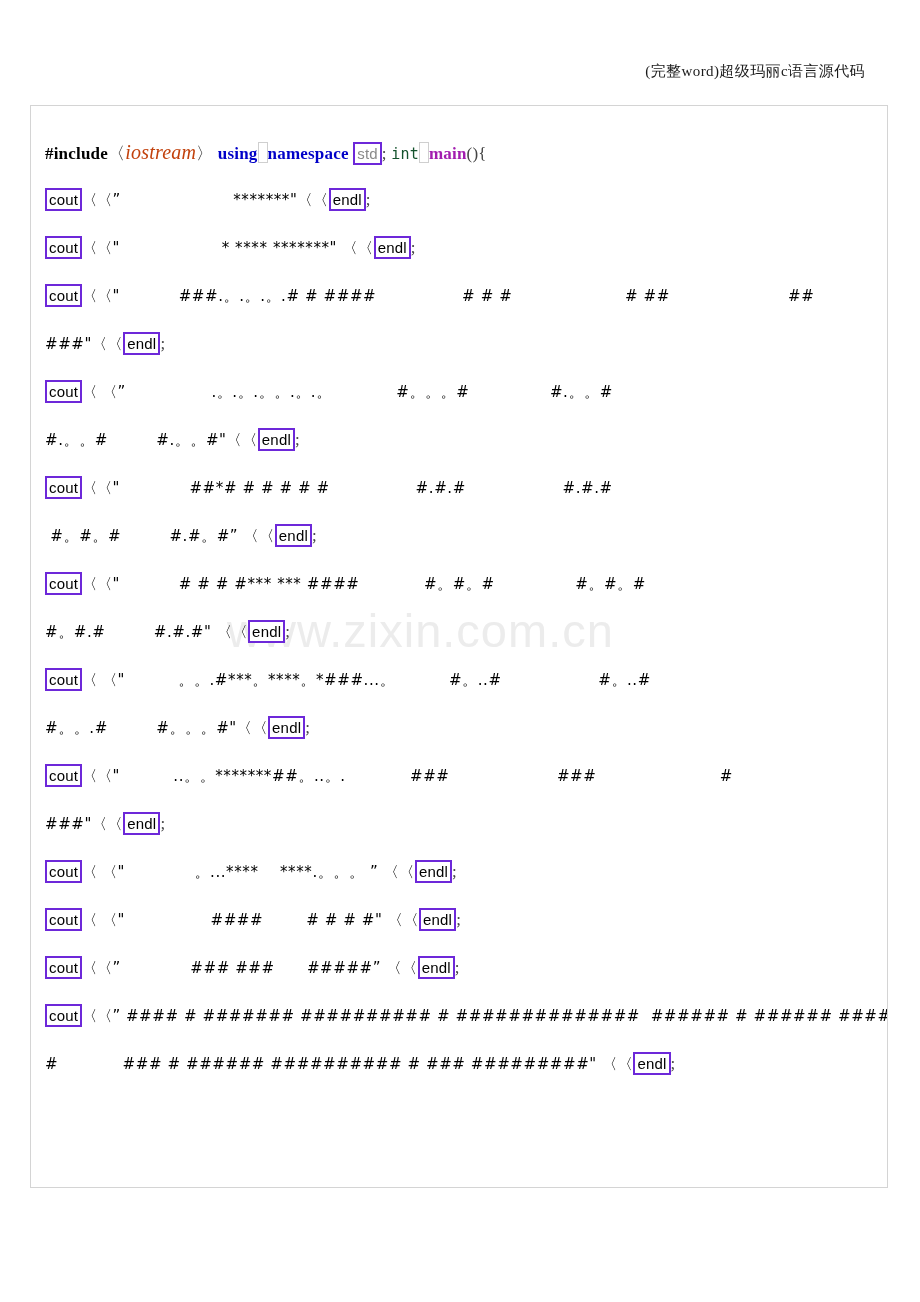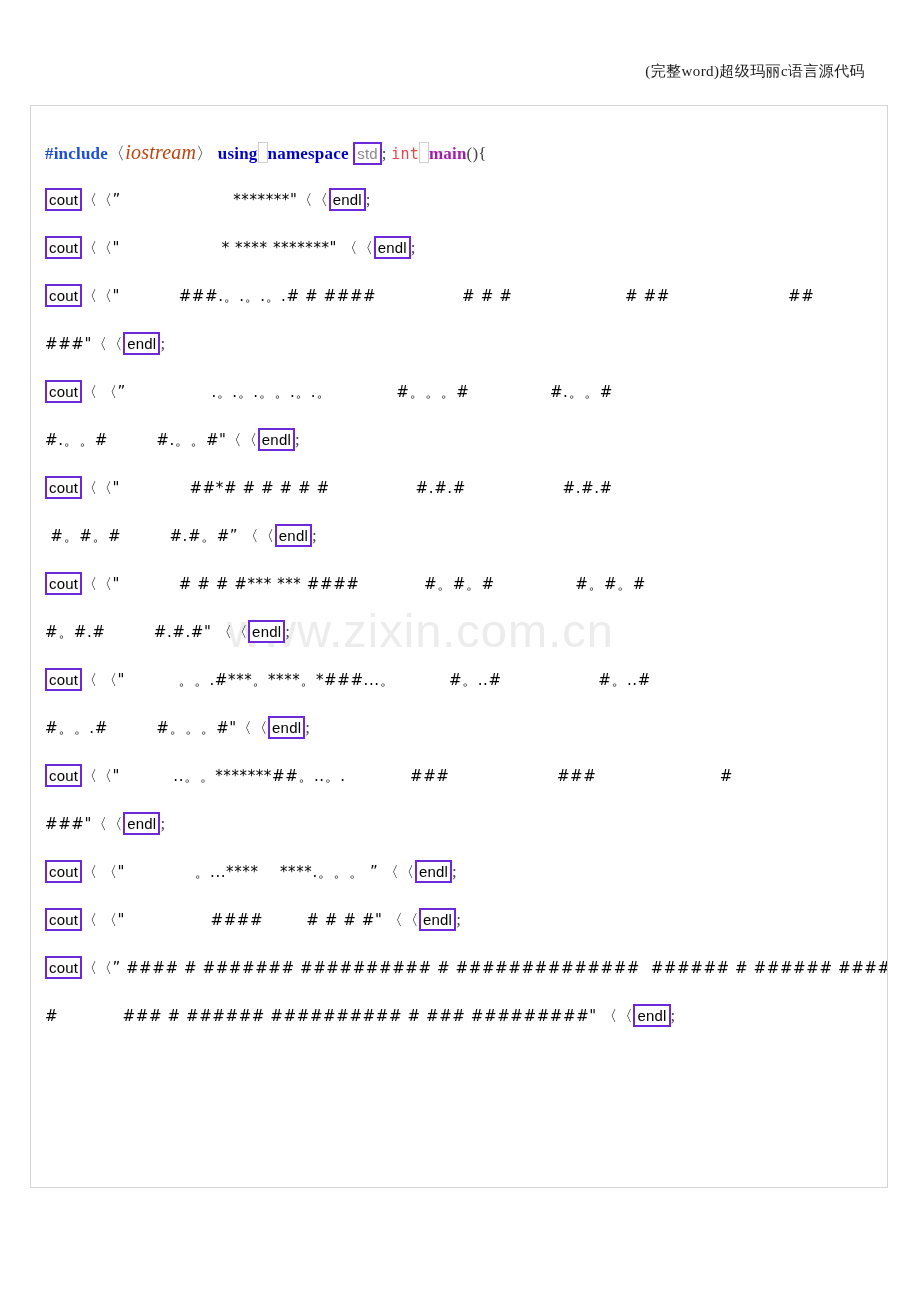--- a/index.html
+++ b/index.html
@@ -66,24 +66,24 @@
     font-size: 15.5px;
     line-height: 48px;
     height: 48px;
     white-space: pre;
     color: #000000;
     letter-spacing: 0.2px;
   }
   .code-line.cont { }
 
   
-  .tok-pre    { color: #1d4ed8; font-weight: bold; font-family: "Liberation Serif", serif; font-size: 17px; }
+  .tok-pre    { color: #000000; font-weight: bold; font-family: "Liberation Serif", serif; font-size: 17px; }
   .tok-hdr    { color: #c2410c; font-style: italic; font-family: "Liberation Serif", serif; font-size: 20px; }
   .tok-kw     { color: #0000c8; font-weight: bold; font-family: "Liberation Serif", serif; font-size: 17px; }
-  .tok-type   { color: #ef4444; font-family: "DejaVu Sans Mono", monospace; font-size: 15px; }
+  .tok-type   { color: #14532d; font-family: "DejaVu Sans Mono", monospace; font-size: 15px; }
   .tok-ns     { color: #8a8a8a; font-family: "DejaVu Sans Mono", monospace; font-size: 15px; }
   .tok-fn     { color: #a21caf; font-weight: bold; font-family: "Liberation Serif", serif; font-size: 17px; }
   .tok-punct  { color: #444444; font-family: "Liberation Serif", serif; font-size: 17px; }
   .tok-angle  { color: #333333; font-family: "Liberation Serif", serif; font-size: 17px; }
 
   
   .boxed {
     border: 2px solid #6d28d9;
     padding: 1px 2px;
     background: #ffffff;
@@ -127,18 +127,19 @@
         <div class="code-line"><span class="boxed">cout</span><span class="op">〈〈"</span><span class="ascii">             ##*# # # # # #                #.#.#                  #.#.#</span></div>
         <div class="code-line cont"><span class="ascii"> #。#。#         #.#。#” 〈〈</span><span class="boxed">endl</span><span class="tok-punct">;</span></div>
         <div class="code-line"><span class="boxed">cout</span><span class="op">〈〈"</span><span class="ascii">           # # # #*** *** ####            #。#。#               #。#。#</span></div>
         <div class="code-line cont"><span class="ascii">#。#.#         #.#.#" 〈〈</span><span class="boxed">endl</span><span class="tok-punct">;</span></div>
         <div class="code-line"><span class="boxed">cout</span><span class="op">〈 〈"</span><span class="ascii">          。。.#***。****。*###...。          #。..#                  #。..#</span></div>
         <div class="code-line cont"><span class="ascii">#。。.#         #。。。#"〈〈</span><span class="boxed">endl</span><span class="tok-punct">;</span></div>
         <div class="code-line"><span class="boxed">cout</span><span class="op">〈〈"</span><span class="ascii">          ..。。*******##。..。.            ###                    ###                       #</span></div>
         <div class="code-line cont"><span class="ascii">###"〈〈</span><span class="boxed">endl</span><span class="tok-punct">;</span></div>
         <div class="code-line"><span class="boxed">cout</span><span class="op">〈 〈"</span><span class="ascii">             。...****    ****.。。。 ” 〈〈</span><span class="boxed">endl</span><span class="tok-punct">;</span></div>
         <div class="code-line"><span class="boxed">cout</span><span class="op">〈 〈"</span><span class="ascii">                ####        # # # #" 〈〈</span><span class="boxed">endl</span><span class="tok-punct">;</span></div>
+        <div class="code-line"><span class="boxed">cout</span><span class="op">〈〈”</span><span class="ascii">             ### ###      #####” 〈〈</span><span class="boxed">endl</span><span class="tok-punct">;</span></div>
         <div class="code-line"><span class="boxed">cout</span><span class="op">〈〈”</span><span class="ascii"> #### # ####### ########## # ##############  ###### # ###### #### ### # ##</span></div>
         <div class="code-line cont"><span class="ascii">#            ### # ###### ########## # ### #########" 〈〈</span><span class="boxed">endl</span><span class="tok-punct">;</span></div>
       </div>
 
   </div>
 </div>
 
 </body></html>

